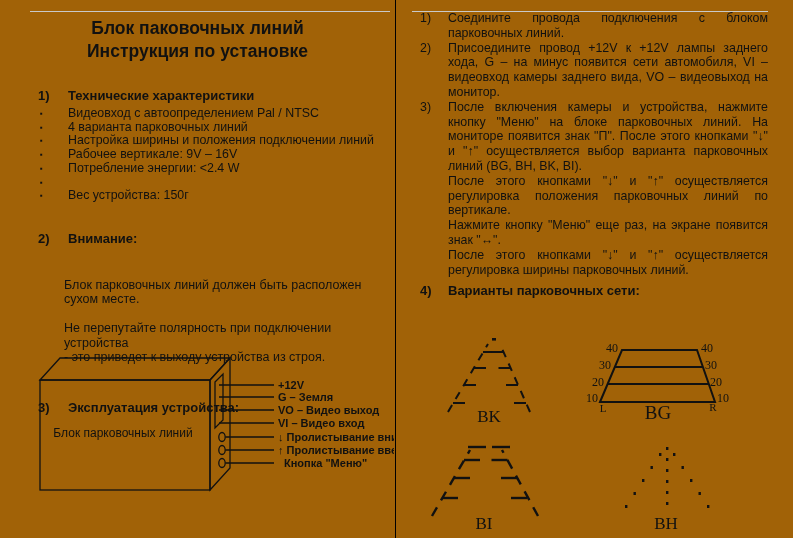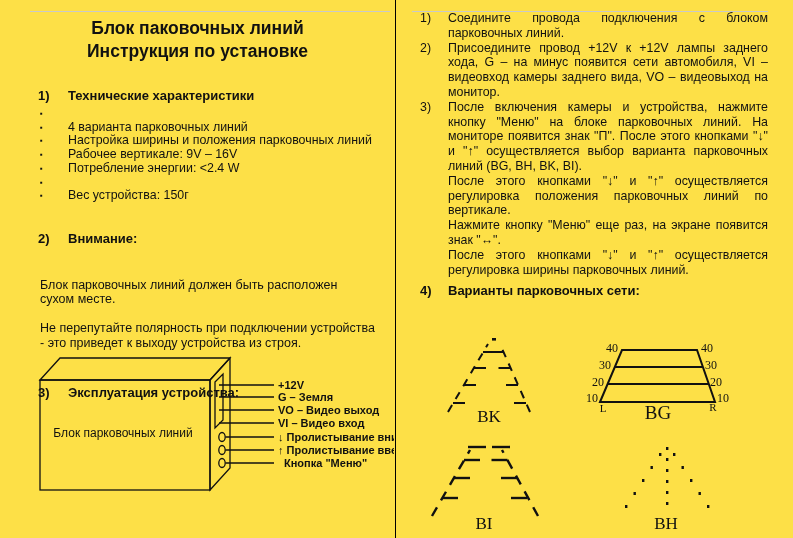--- a/index.html
+++ b/index.html
@@ -1,35 +1,35 @@
 <!DOCTYPE html>
 <html><head>
 <meta charset="utf-8">
 <style>
   html,body{margin:0;padding:0;}
   body{
     width:793px;height:538px;background:#ffffff;color:#111;
     font-family:"Liberation Sans",sans-serif;position:relative;overflow:hidden;
   }
-  .page{position:absolute;inset:0;background:#fde047;}
+  .page{position:absolute;inset:0;background:#a16207;}
   .hairline{position:absolute;height:1px;background:#c9c9c9;}
   .divider{position:absolute;left:395px;top:0;width:1px;height:538px;background:#000;}
 
   
   .left-col{position:absolute;left:0;top:0;width:395px;height:538px;}
   .doc-title{margin-top:17px;text-align:center;font-weight:bold;font-size:17.5px;line-height:23px;}
   .lhead{display:flex;padding-left:38px;margin-top:0;font-weight:bold;font-size:13px;line-height:14px;}
   .lhead .num{width:30px;flex:0 0 30px;}
   .sec1{margin-top:26px;}
   .sec2{margin-top:29px;}
   .sec3{margin-top:21px;}
   .specs{margin-top:4px;}
   .spec-row{display:flex;padding-left:40px;font-size:12.4px;line-height:13.7px;}
   .spec-row .bullet{width:28px;flex:0 0 28px;font-size:8px;line-height:13.7px;}
-  .warnblock{margin-top:17px;padding-left:40px;padding-right:8px;
+  .warnblock{margin-top:17px;padding-left:64px;padding-right:8px;
     font-size:12.5px;line-height:14.6px;white-space:pre-line;}
   .device-svg{position:absolute;left:22px;top:350px;}
   .svg-label{font-family:"Liberation Sans",sans-serif;font-size:11px;font-weight:600;fill:#111;}
   .svg-boxlabel{font-family:"Liberation Sans",sans-serif;font-size:12px;fill:#111;}
 
   
   .right-col{position:absolute;left:396px;top:0;width:397px;height:538px;}
   .rlist{padding:11px 25px 0 24px;}
   .ritem{display:grid;grid-template-columns:28px 1fr;font-size:12.4px;line-height:14.8px;}
   .ritem .rnum{font-size:12.4px;}
@@ -58,28 +58,29 @@
     </div>
 
     <div class="lhead sec1">
       <span class="num">1)</span>
       <span>Технические характеристики</span>
     </div>
 
     <div class="specs">
       <div class="spec-row">
           <span class="bullet">▪</span>
+          <span>Видеовход с автоопределением Pal / NTSC</span>
         </div>
       <div class="spec-row">
           <span class="bullet">▪</span>
           <span>4 варианта парковочных линий</span>
         </div>
       <div class="spec-row">
           <span class="bullet">▪</span>
-          <span>Настройка ширины и положения парковочных линий</span>
+          <span>Настройка ширины и положения подключении линий</span>
         </div>
       <div class="spec-row">
           <span class="bullet">▪</span>
           <span>Рабочее вертикале: 9V – 16V</span>
         </div>
       <div class="spec-row">
           <span class="bullet">▪</span>
           <span>Потребление энергии: &lt;2.4 W</span>
         </div>
       <div class="spec-row">

